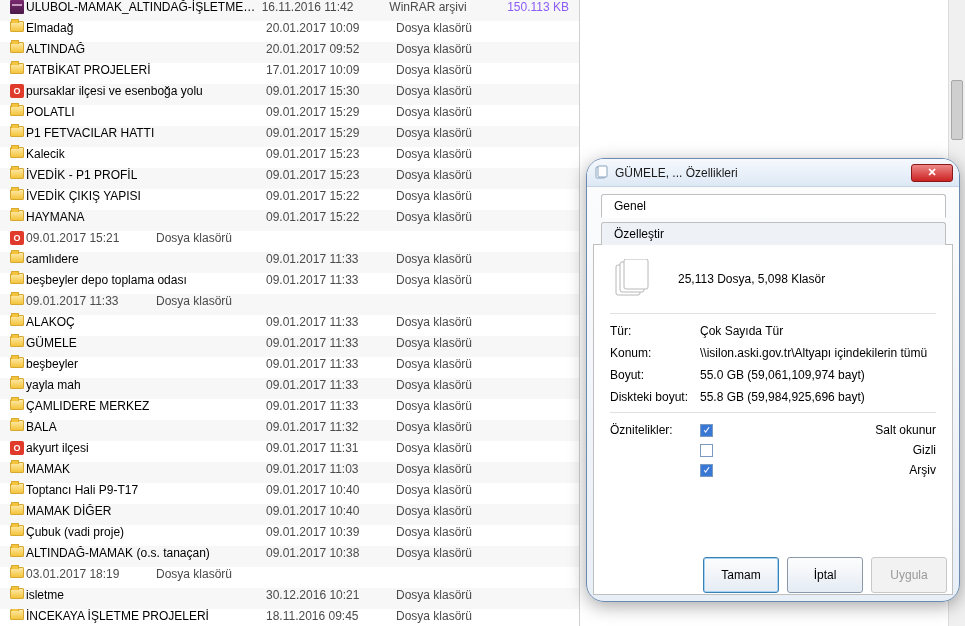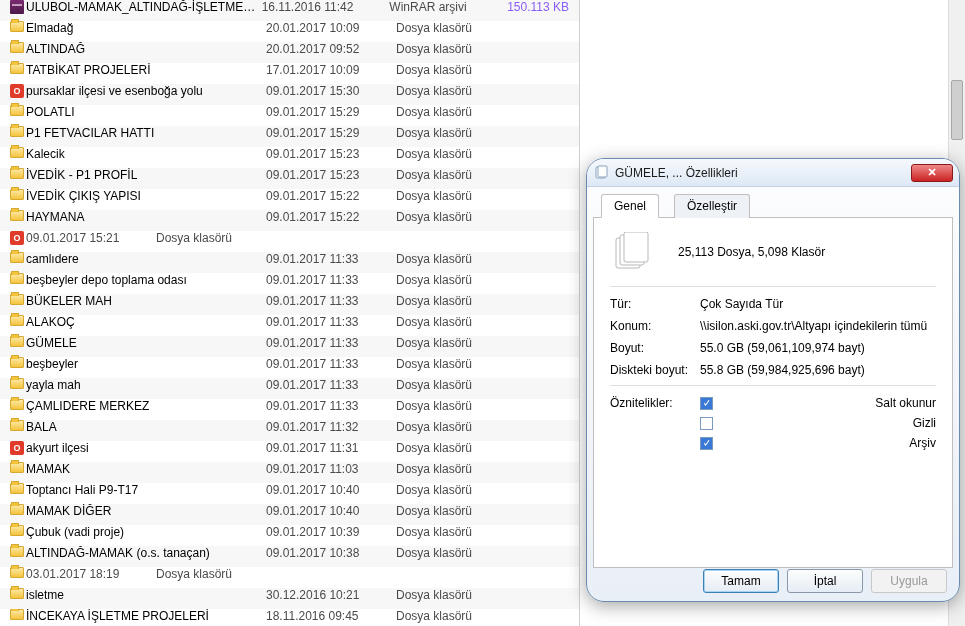--- a/index.html
+++ b/index.html
@@ -123,23 +123,24 @@
     background: linear-gradient(#e88, #c22);
     border: 1px solid #8a1a1a;
     border-radius: 3px;
     display: flex; align-items: center; justify-content: center;
     color: #fff; font-weight: bold; font-size: 11px;
     cursor: pointer;
   }
   .tabs {
     display: flex;
     padding: 6px 8px 0 8px;
-    gap: 16px;
+    gap: 4px;
     border-bottom: 1px solid #bfbfbf;
     margin: 0 6px;
+    flex-direction: column;
   }
   .tab {
     padding: 4px 12px;
     border: 1px solid #bfbfbf;
     border-bottom: none;
     background: #eef2f7;
     margin-right: -1px;
     position: relative;
     top: 1px;
     cursor: pointer;
@@ -186,21 +187,21 @@
     width: 6px; height: 6px; background: #fff;
     clip-path: polygon(0 50%, 35% 100%, 100% 10%, 85% 0, 35% 70%, 12% 45%);
   }
   .btnbar {
     position: absolute;
     left: 0; right: 0; bottom: 8px;
     display: flex; justify-content: flex-end; gap: 8px;
     padding: 0 12px;
   }
   .btn {
-    min-width: 76px; height: 24px;
+    min-width: 76px; height: 36px;
     border: 1px solid #8a98aa;
     border-radius: 3px;
     background: linear-gradient(#fdfdfd, #e5ecf4);
     display: flex; align-items: center; justify-content: center;
     cursor: pointer;
     font-size: 12px;
   }
   .btn.default {
     border: 1px solid #3c7fb1;
     box-shadow: 0 0 0 1px #a6d3f3 inset;
@@ -342,21 +343,20 @@
       </span>
       <span class="name-cell">beşbeyler depo toplama odası</span>
       <span class="date-cell">09.01.2017 11:33</span>
       <span class="type-cell">Dosya klasörü</span>
       <span class="size-cell"></span>
     </div>
     <div class="row">
       <span class="icon-cell">
         <span class="folder-icon"></span>
       </span>
-      <span class="name-cell">BÜKELER MAH</span>
       <span class="date-cell">09.01.2017 11:33</span>
       <span class="type-cell">Dosya klasörü</span>
       <span class="size-cell"></span>
     </div>
     <div class="row">
       <span class="icon-cell">
         <span class="folder-icon"></span>
       </span>
       <span class="name-cell">ALAKOÇ</span>
       <span class="date-cell">09.01.2017 11:33</span>

